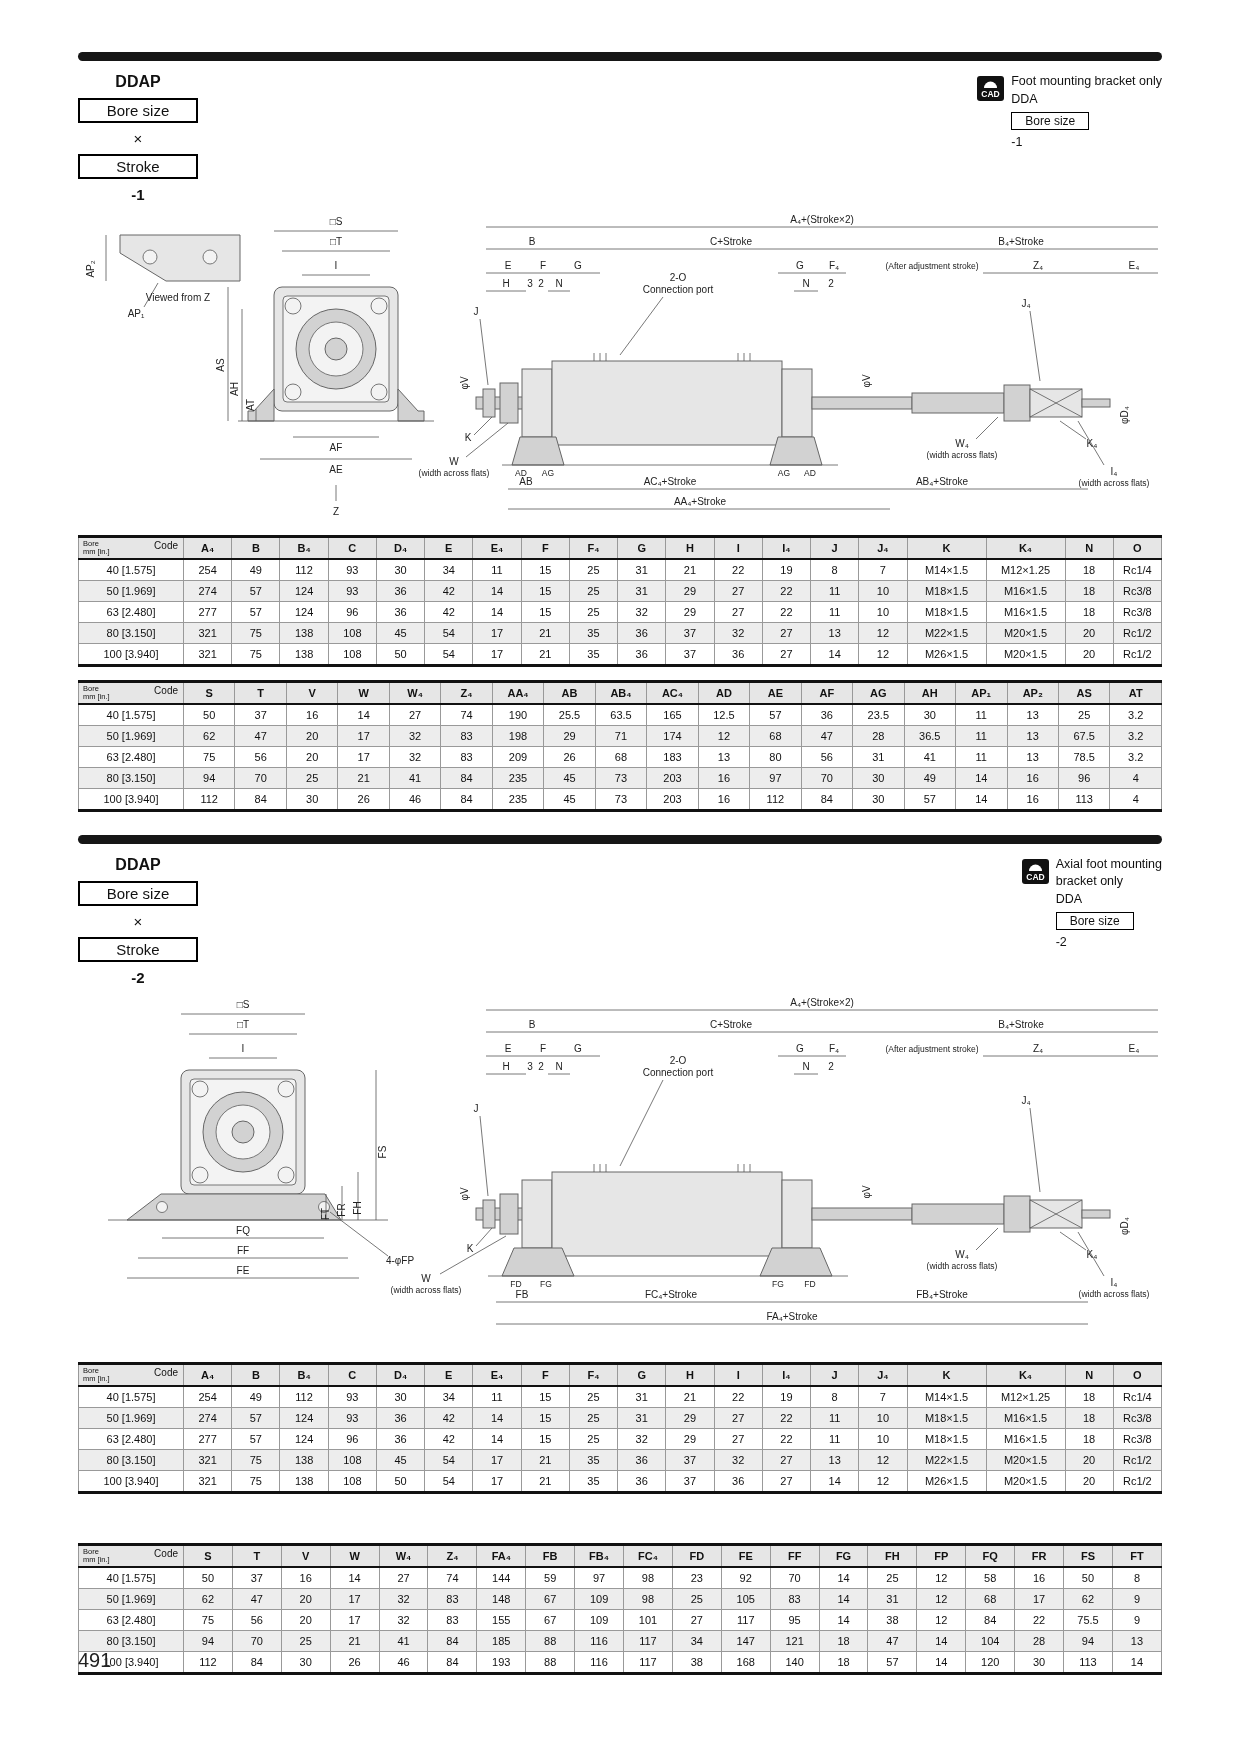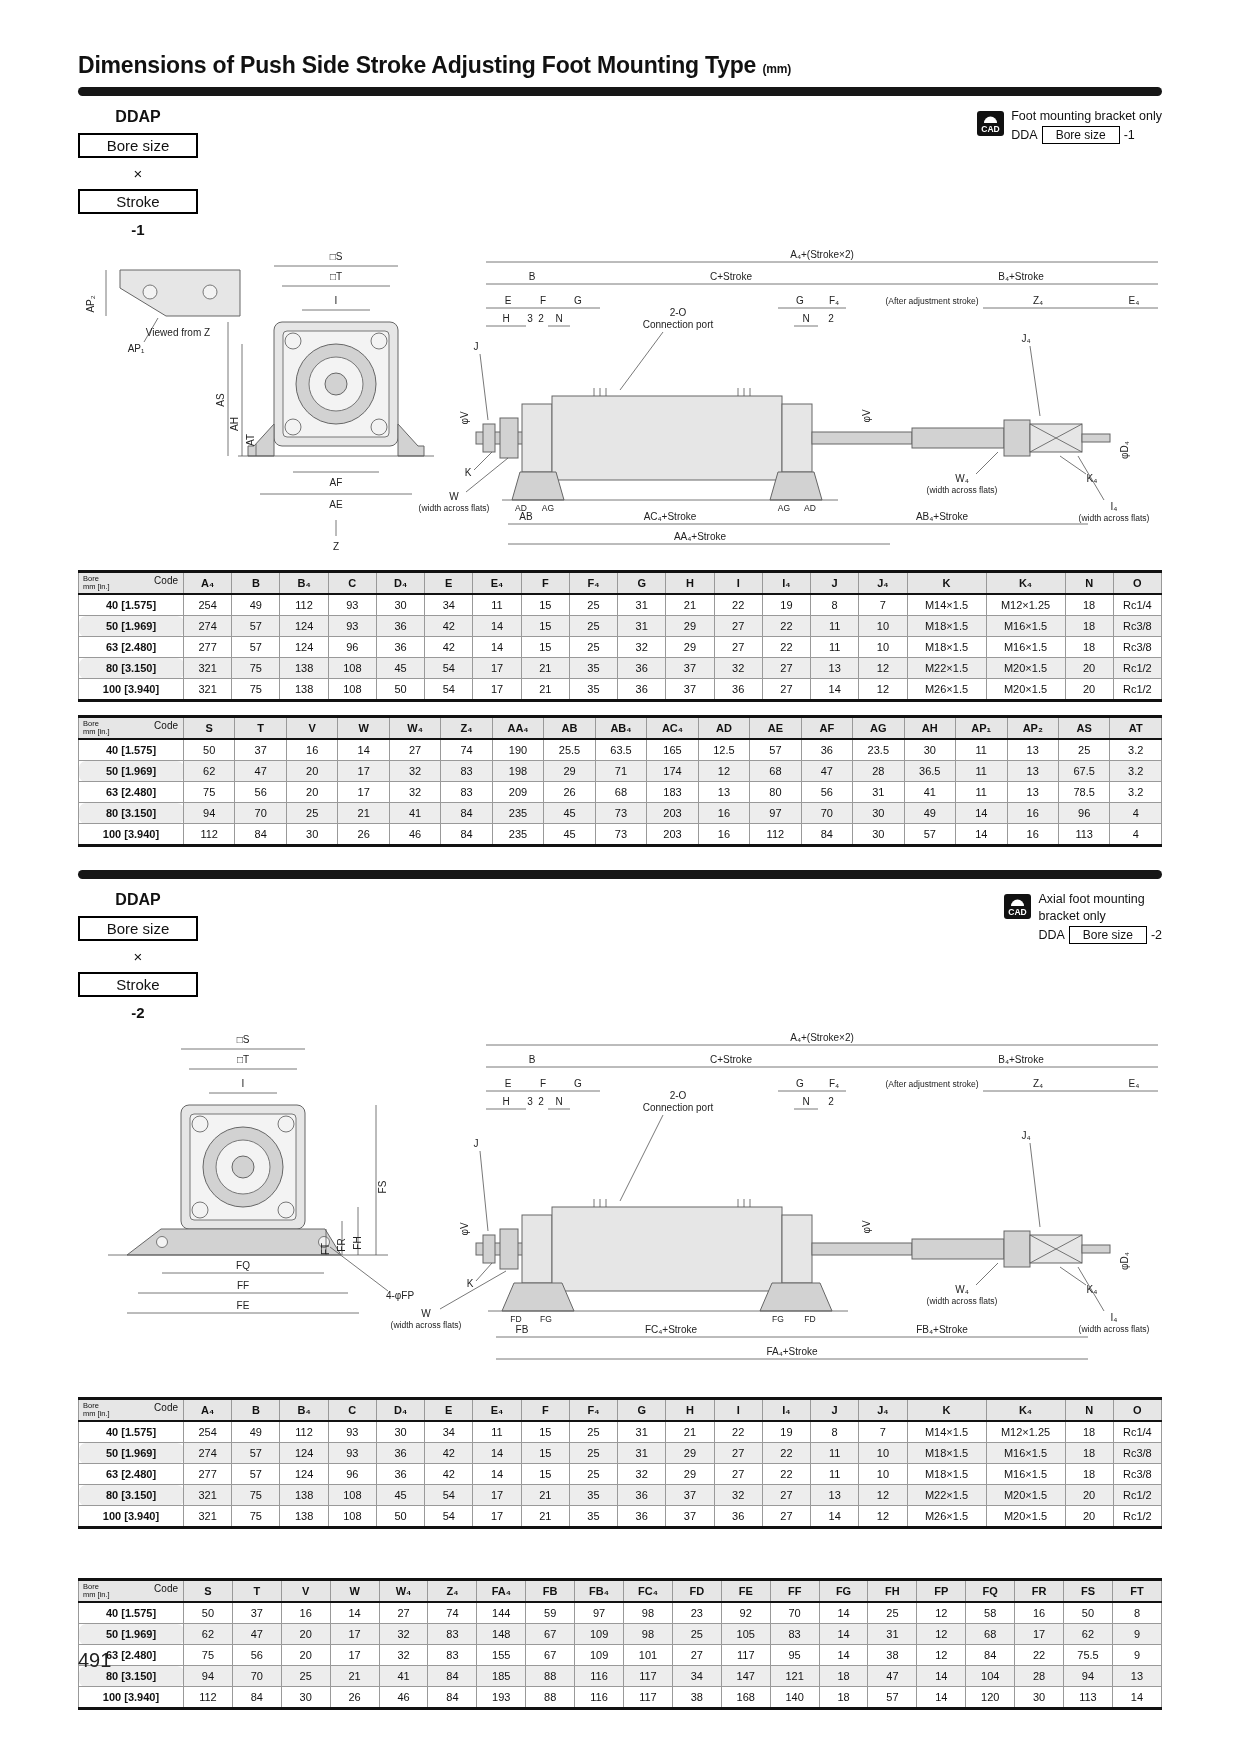--- a/index.html
+++ b/index.html
@@ -12,54 +12,50 @@
   .sec-title .unit { font-size:12px; font-weight:bold; }
   .bar { height:9px; background:#161616; border-radius:5px; margin:0 0 12px 0; }
   .model-row { display:flex; align-items:flex-start; margin:2px 0 10px 0; }
   .model { display:flex; align-items:center; gap:7px; font-size:16px; font-weight:bold;flex-direction:column; }
   .mbox { border:2px solid #000; font-weight:normal; font-size:15px; width:116px; text-align:center; padding:2px 0; }
   .times { font-weight:normal; font-size:15px; margin:0 -3px; }
   .msuffix { font-weight:bold; font-size:15px; }
   .cad-wrap { margin-left:auto; display:flex; gap:7px; align-items:flex-start; }
   .cad-note { font-size:12.5px; line-height:1.35; }
   .cad-note div:empty { display:none; }
-  .dda-line { display:flex; align-items:flex-end; gap:4px; margin-top:1px; }
+  .dda-line { display:flex; align-items:flex-start; gap:4px; margin-top:1px;flex-direction:column; }
   .dda-box { border:1.5px solid #000; padding:0 13px; font-size:12px; }
   .drawing-wrap { margin:0 0 6px 0; }
   svg text { font-family:"Liberation Sans", sans-serif; }
   .t  { font-size:10px; fill:#222; text-anchor:middle; }
   .ts { font-size:8.5px; fill:#222; text-anchor:middle; }
   .dl { stroke:#555; stroke-width:0.8; fill:none; }
   .geo  { fill:#e6e6e6; stroke:#666; stroke-width:1; }
   .geo2 { fill:#d2d2d2; stroke:#666; stroke-width:1; }
   .geo3 { fill:#f3f3f3; stroke:#777; stroke-width:1; }
   table.dim { border-collapse:collapse; table-layout:fixed; width:100%;
     border-top:3px solid #111; border-bottom:3px solid #111; margin:0 0 13px 0; }
   .dim th, .dim td { border:1px solid #999; font-size:11px; text-align:center; padding:4px 0; overflow:hidden; white-space:nowrap; }
   .dim thead th { background:#e6e6e6; border-bottom:2.5px solid #111; font-weight:bold; }
-  .dim tbody th { font-weight:bold;border-radius:7px; }
+  .dim tbody th { font-weight:normal; }
   .dim tbody tr:nth-child(even) { background:#ededed; }
   .dim tr > *:first-child { width:104px; }
   .thread-cols tr > *:nth-child(17), .thread-cols tr > *:nth-child(18) { width:78px; }
   .corner { position:relative;
     background:linear-gradient(to bottom right, rgba(0,0,0,0) 48.5%, #666 48.5%, #666 51.5%, rgba(0,0,0,0) 51.5%), #e6e6e6; }
   .corner .ctop { position:absolute; top:2px; right:5px; font-size:10px; font-weight:normal; }
   .corner .cbot { position:absolute; bottom:1px; left:4px; font-size:7.5px; font-weight:normal; text-align:left; line-height:1.15; }
   .gap { height:36px; }
   .pageno { position:absolute; left:78px; bottom:82px; font-size:20px; color:#222; }
 </style>
 </head>
 <body>
 
 <div class="content">
 
-  <h1 class="sec-title">
-    <span>Dimensions of Push Side Stroke Adjusting Foot Mounting Type</span>
-    <span class="unit">(mm)</span>
-  </h1>
   <div class="bar"></div>
 
   <div class="model-row">
     <div class="model">
       <span>DDAP</span>
       <span class="mbox">Bore size</span>
       <span class="times">×</span>
       <span class="mbox">Stroke</span>
       <span class="msuffix">-1</span>
     </div>

